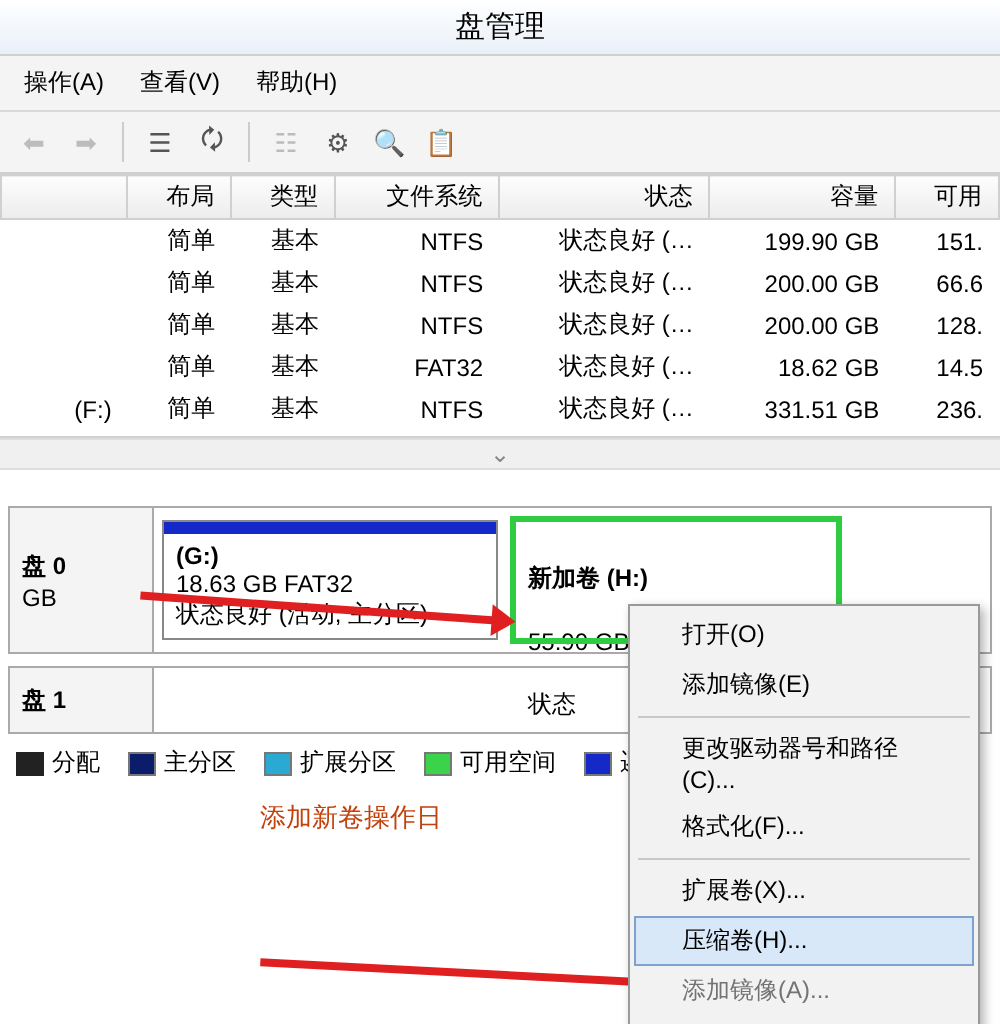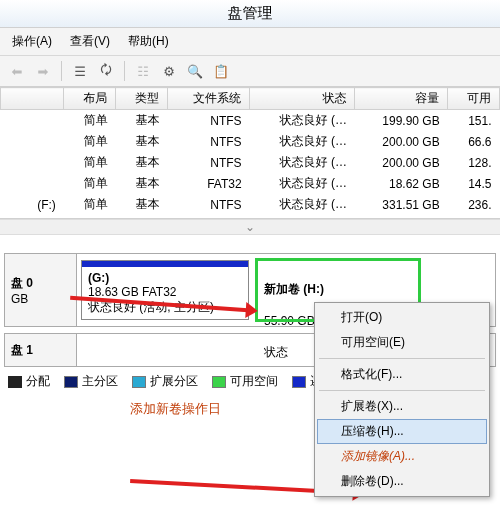--- a/index.html
+++ b/index.html
@@ -126,21 +126,21 @@
     box-shadow: 2px 2px 5px rgba(0,0,0,.3);
     padding: 2px;
     z-index: 50;
   }
   .ctx-item {
     padding: 4px 18px 4px 24px;
     font-size: 12px;
     cursor: default;
     position: relative;
   }
-  .ctx-item.disabled { color:#c2410c;font-style:italic; }
+  .ctx-item.disabled { color:#737373; }
   .ctx-sep { height:1px; background:#c8c8c8; margin:3px 2px; }
   .ctx-item.hl { background:#d8e8f8; border:1px solid #7da2ce; padding:3px 17px 3px 23px; }
 
   .arrow {
     position: absolute;
     height: 4px;
     background: #e02020;
     z-index: 40;
   }
   .arrow::after {
@@ -283,21 +283,22 @@
   <span><span class="sw sw-blue"></span><span>逻辑驱动器</span></span>
 </div>
 
 <div class="green-text">添加新卷操作日</div>
 
 <div class="arrow" style="left:70px; top:302px; width:178px; transform:rotate(4deg);"></div>
 <div class="arrow" style="left:130px; top:485px; width:225px; transform:rotate(3deg);"></div>
 
 <div class="ctx-menu">
   <div class="ctx-item">打开(O)</div>
-  <div class="ctx-item">可用空间(E)</div>
+  <div class="ctx-item">添加镜像(E)</div>
   <div class="ctx-sep"></div>
+  <div class="ctx-item">更改驱动器号和路径(C)...</div>
   <div class="ctx-item">格式化(F)...</div>
   <div class="ctx-sep"></div>
   <div class="ctx-item">扩展卷(X)...</div>
   <div class="ctx-item hl">压缩卷(H)...</div>
   <div class="ctx-item disabled">添加镜像(A)...</div>
   <div class="ctx-item">删除卷(D)...</div>
 </div>
 
 </body></html>

